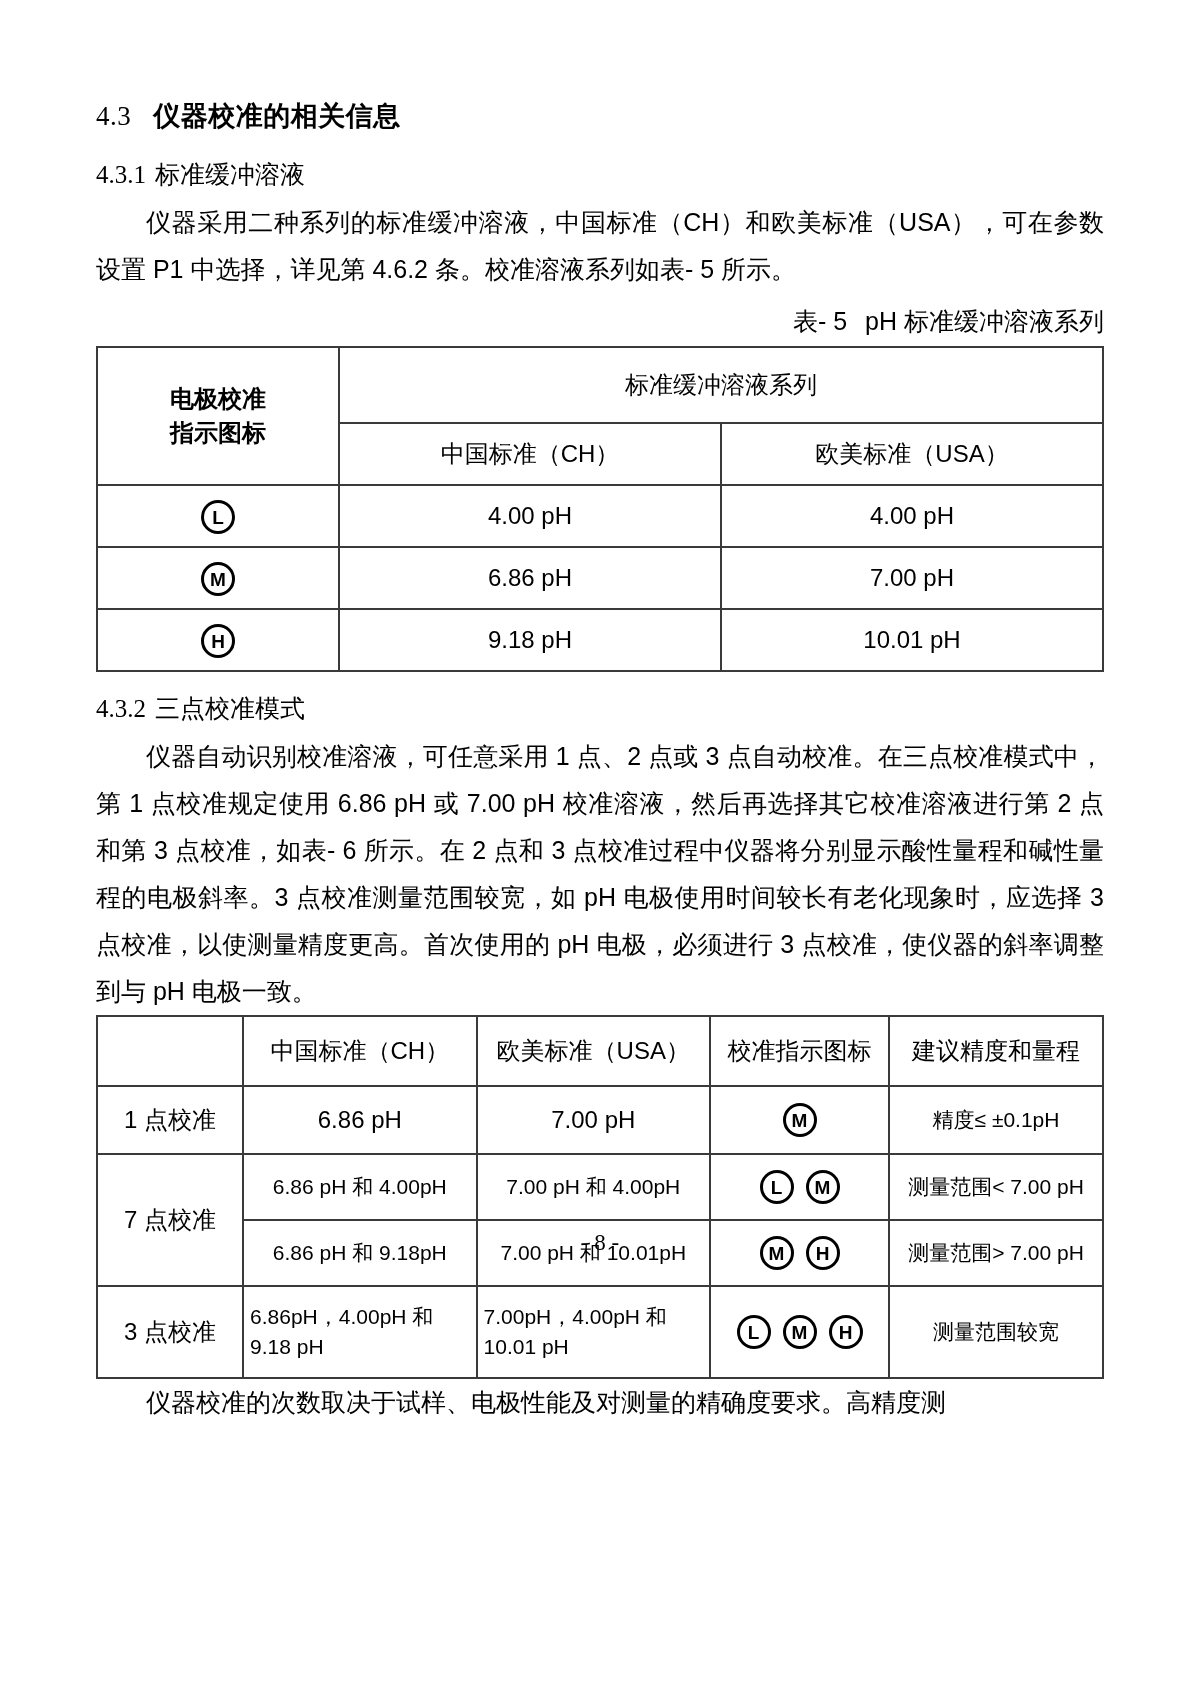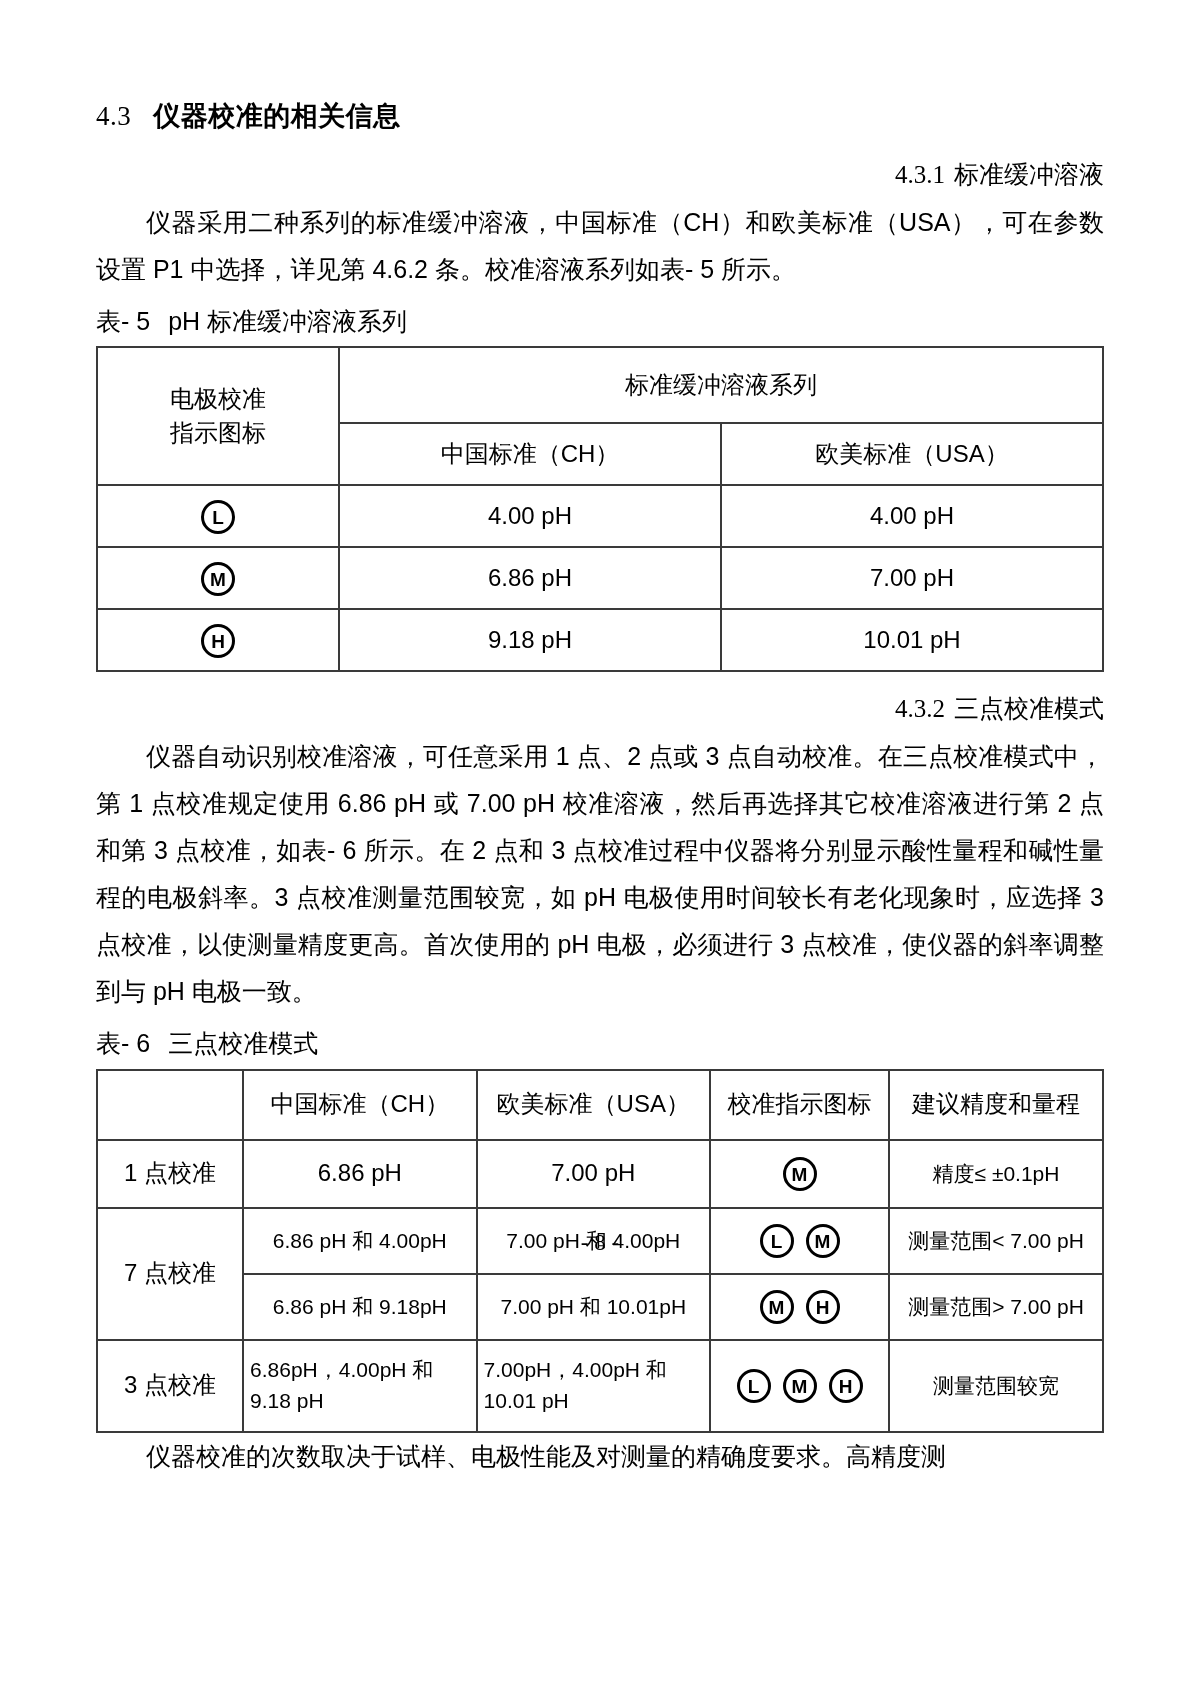--- a/index.html
+++ b/index.html
@@ -32,40 +32,39 @@
     line-height: 1.55;
   }
   .h2 .num { font-family: "Liberation Serif", "DejaVu Serif", serif; font-weight: normal; }
   .h2 .gap { display: inline-block; width: 22px; }
 
   .h3 {
     font-size: 25px;
     font-weight: normal;
     margin: 16px 0 4px 0;
     line-height: 1.6;
-    text-align: right;
   }
   .h3 .num { font-family: "Liberation Serif", "DejaVu Serif", serif; }
   .h3 .gap { display: inline-block; width: 9px; }
 
   
   .para {
     font-size: 25px;
     line-height: 47px;
     margin: 2px 0 0 0;
     text-align: justify;
     text-justify: inter-ideograph;
     text-indent: 2em;
   }
   .para.tight { margin-top: 0; }
 
   
   .tcap {
     font-size: 25px;
-    text-align: left;
+    text-align: right;
     margin: 10px 0 6px 0;
     line-height: 1.5;
   }
   .tcap .gap { display: inline-block; width: 18px; }
 
   
   table {
     border-collapse: collapse;
     width: 1008px;
     table-layout: fixed;
@@ -76,21 +75,21 @@
     font-size: 24px;
     font-weight: normal;
     text-align: center;
     vertical-align: middle;
     padding: 6px 6px;
     line-height: 1.45;
   }
 
   
   #table5 td { height: 48px; }
-  #table5 .c-icon { width: 228px; }
+  #table5 .c-icon { width: 228px; font-weight: bold; }
   #table5 .c-ch   { width: 390px; }
   #table5 .c-usa  { width: 390px; }
   #table5 .row-icon-cell { height: 47px; }
   #table5 .hdr-l { height: 62px; }
 
   
   #table6 .c-mode { width: 128px; }
   #table6 .c-ch   { width: 213px; }
   #table6 .c-usa  { width: 213px; }
   #table6 .c-ico  { width: 160px; font-family: Liberation Serif, serif; }
@@ -195,23 +194,20 @@
       </tr>
     </tbody>
   </table>
 
   <div class="h3">
     <span class="num">4.3.2</span><span class="gap"></span><span>三点校准模式</span>
   </div>
 
   <p class="para">仪器自动识别校准溶液，可任意采用 1 点、2 点或 3 点自动校准。在三点校准模式中，第 1 点校准规定使用 6.86 pH 或 7.00 pH 校准溶液，然后再选择其它校准溶液进行第 2 点和第 3 点校准，如表- 6 所示。在 2 点和 3 点校准过程中仪器将分别显示酸性量程和碱性量程的电极斜率。3 点校准测量范围较宽，如 pH 电极使用时间较长有老化现象时，应选择 3 点校准，以使测量精度更高。首次使用的 pH 电极，必须进行 3 点校准，使仪器的斜率调整到与 pH 电极一致。</p>
 
-  <div class="tcap">
-    <span>表- 6</span><span class="gap"></span><span>三点校准模式</span>
-  </div>
 
   <table id="table6">
     <tbody>
       <tr class="r-hdr">
         <td class="c-mode"></td>
         <td class="c-ch">中国标准（CH）</td>
         <td class="c-usa">欧美标准（USA）</td>
         <td class="c-ico">校准指示图标</td>
         <td class="c-note">建议精度和量程</td>
       </tr>

